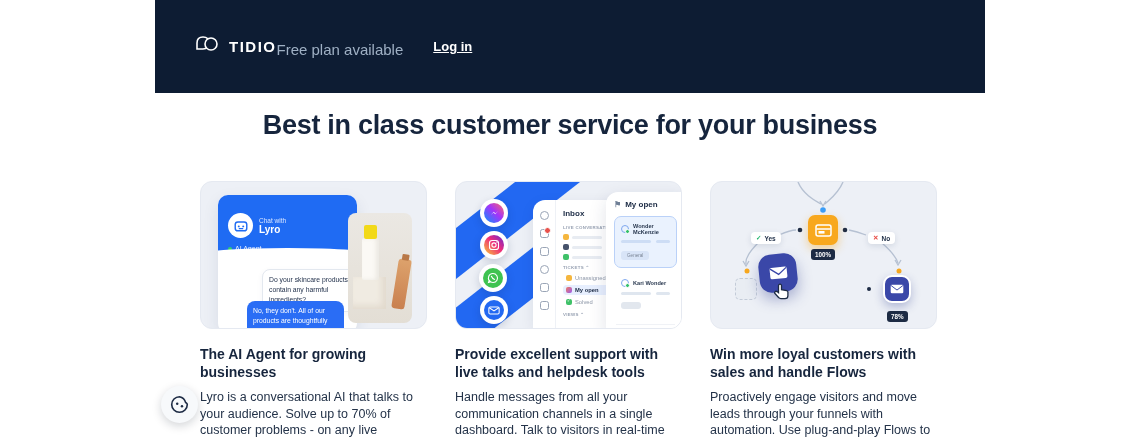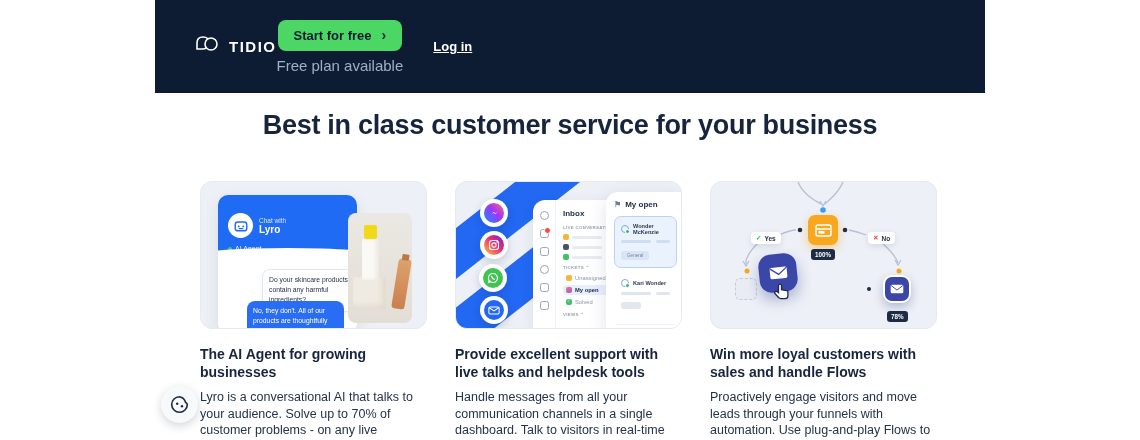--- a/index.html
+++ b/index.html
@@ -130,24 +130,20 @@
     <header class="site-header">
       <div class="logo">
         <svg width="27" height="23" viewBox="0 0 27 23">
           <path d="M2 8 q0-6 6-6 q6 0 6 6 q0 6-6 6 h-6 z" fill="none" stroke="#fff" stroke-width="1.6"></path>
           <circle cx="16" cy="9" r="6" fill="#0d1c33" stroke="#fff" stroke-width="1.6"></circle>
         </svg>
         <span class="logo-text">TIDIO</span>
       </div>
       <div class="header-right">
         <div class="cta-stack">
-          <button class="cta-btn">
-            <span>Start for free</span>
-            <span class="cta-arrow">›</span>
-          </button>
           <span class="cta-note">Free plan available</span>
         </div>
         <a href="#" class="login-link">Log in</a>
       </div>
     </header>
 
     <h1 class="hero-title">Best in class customer service for your business</h1>
 
     <div class="cards-row">
 

